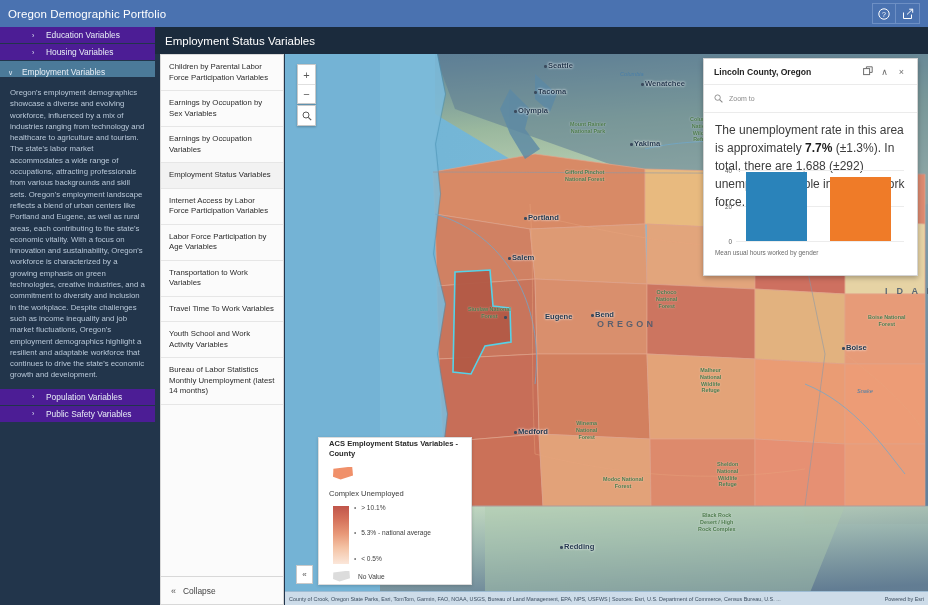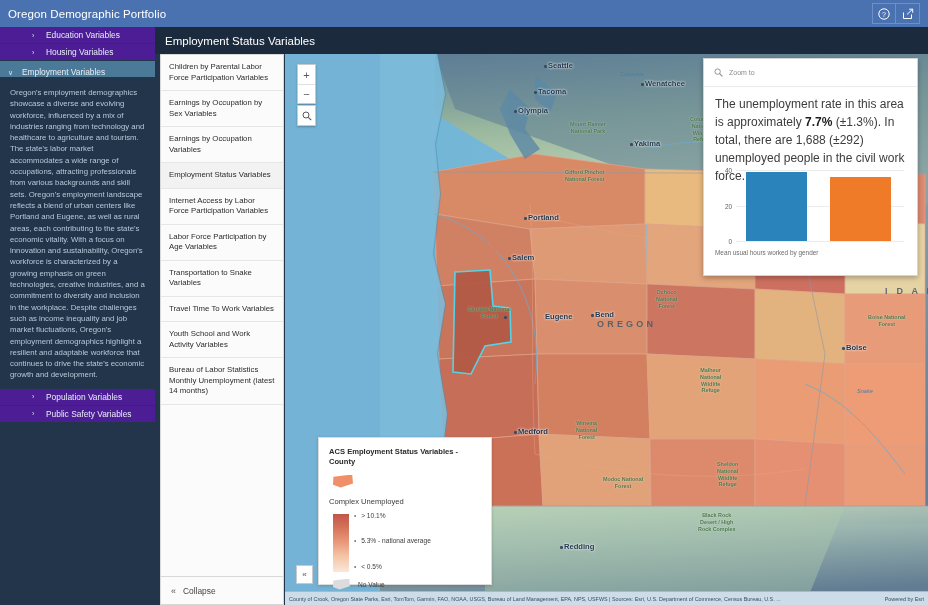--- a/index.html
+++ b/index.html
@@ -137,23 +137,23 @@
   .map-collapse {
     position: absolute; left: 296px; top: 565px;
     width: 17px; height: 19px; background: #fff; border: 1px solid #c9c9c9;
     display: flex; align-items: center; justify-content: center;
     color: #555; font-size: 8px; cursor: pointer; z-index: 9;
   }
 
   
   .legend {
     position: absolute; left: 318px; top: 437px;
-    width: 174px; height: 148px;
+    width: 154px; height: 148px;
     background: #ffffff; border: 1px solid #dcdcdc;
-    padding: 9px 10px;
+    padding: 1px 10px;
     box-shadow: 0 1px 3px rgba(0,0,0,.18);
     z-index: 8;
   }
   .legend-title { font-size: 7.6px; font-weight: bold; color: #2a2a2a; line-height: 1.35; }
   .legend-swatch-shape {
     width: 20px; height: 13px; margin: 7px 0 9px 4px;
     background: #f0906a;
     clip-path: polygon(2% 18%, 96% 0%, 100% 70%, 38% 100%, 0% 78%);
   }
   .legend-sub { font-size: 7.6px; color: #3a3a3a; margin-bottom: 5px; }
@@ -285,21 +285,21 @@
     <div class="panel-header-title">Employment Status Variables</div>
   </div>
 
   <div class="listpanel" id="list-panel">
       <div class="list-item">Children by Parental Labor Force Participation Variables</div>
       <div class="list-item">Earnings by Occupation by Sex Variables</div>
       <div class="list-item">Earnings by Occupation Variables</div>
       <div class="list-item sel">Employment Status Variables</div>
       <div class="list-item">Internet Access by Labor Force Participation Variables</div>
       <div class="list-item">Labor Force Participation by Age Variables</div>
-      <div class="list-item">Transportation to Snake Variables</div>
+      <div class="list-item">Transportation to Work Variables</div>
       <div class="list-item">Travel Time To Work Variables</div>
       <div class="list-item">Youth School and Work Activity Variables</div>
       <div class="list-item">Bureau of Labor Statistics Monthly Unemployment (latest 14 months)</div>
     </div>
   <div class="listpanel-foot">
     <span class="cc">«</span>
     <span class="lbl">Collapse</span>
   </div>
 
   <div class="map">
@@ -460,20 +460,33 @@
         <span>&lt; 0.5%</span>
       </div>
       <div class="legend-novalue">
         <span class="sw"></span>
         <span class="lbl">No Value</span>
       </div>
     </div>
   </div>
 
   <div class="popup">
+    <div class="popup-head">
+      <div class="popup-title">Lincoln County, Oregon</div>
+      <div class="popup-btn">
+        <span>
+          <svg width="10" height="10" viewBox="0 0 10 10">
+            <rect x="0.6" y="2.6" width="6" height="6" fill="none" stroke="#6e6e6e" stroke-width="1"></rect>
+            <path d="M3.4 2.6 V0.8 H9.2 V6.4 H6.8" fill="none" stroke="#6e6e6e" stroke-width="1"></path>
+          </svg>
+        </span>
+      </div>
+      <div class="popup-btn">∧</div>
+      <div class="popup-btn">×</div>
+    </div>
     <div class="popup-zoom">
       <span>
         <svg width="9" height="9" viewBox="0 0 9 9">
           <circle cx="3.6" cy="3.6" r="2.7" fill="none" stroke="#8a8a8a" stroke-width="0.9"></circle>
           <path d="M5.6 5.6 L8.4 8.4" stroke="#8a8a8a" stroke-width="1.1"></path>
         </svg>
       </span>
       <span class="lbl">Zoom to</span>
     </div>
     <div class="popup-text">

